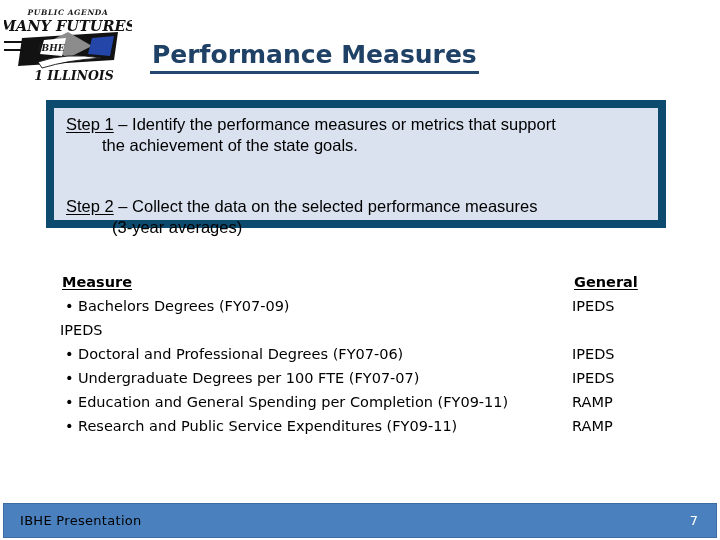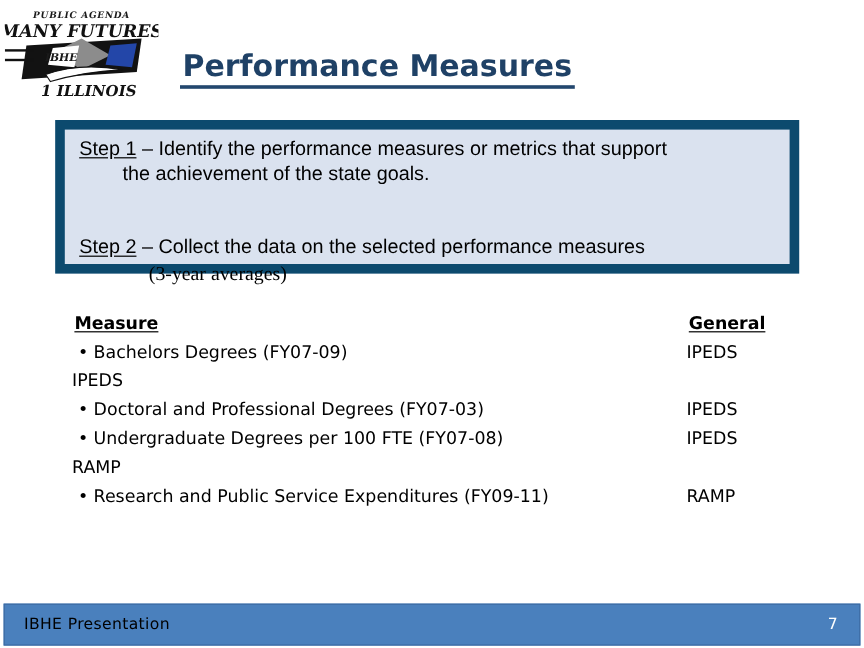--- a/index.html
+++ b/index.html
@@ -64,27 +64,27 @@
   .step-1 { left: 12px; top: 6px; width: 596px; }
   .step-2 { left: 12px; top: 88px; width: 596px; }
   .step-label {
     text-decoration: underline;
     text-underline-offset: 2px;
   }
   .step-line2 {
     display: block;
     margin-left: 36px;
   }
-  .step-2 .step-line2 { margin-left: 58px; font-family: Liberation Serif, serif; }
+  .step-2 .step-line2 { margin-left: 46px; }
 
   
   .measures {
     position: absolute;
     left: 60px;
-    top: 262px;
+    top: 274px;
     width: 600px;
     font-family: "DejaVu Sans", sans-serif;
     font-size: 14.5px;
     color: #000000;
   }
   .m-row {
     display: flex;
     align-items: baseline;
     height: 24px;
   }
@@ -195,28 +195,29 @@
   </div>
   <div id="measure-rows">
       <div class="m-row">
         <span class="m-measure"><span class="m-bullet">•</span><span>Bachelors Degrees (FY07-09)</span></span>
         <span class="m-source">IPEDS</span>
       </div>
       <div class="m-row">
         <span class="m-source">IPEDS</span>
       </div>
       <div class="m-row">
-        <span class="m-measure"><span class="m-bullet">•</span><span>Doctoral and Professional Degrees (FY07-03)</span></span>
-        <span class="m-source">IPEDS</span>
-      </div>
-      <div class="m-row">
-        <span class="m-measure"><span class="m-bullet">•</span><span>Undergraduate Degrees per 100 FTE (FY07-08)</span></span>
-        <span class="m-source">IPEDS</span>
-      </div>
-      <div class="m-row">
+        <span class="m-measure"><span class="m-bullet">•</span><span>Doctoral and Professional Degrees (FY07-06)</span></span>
+        <span class="m-source">IPEDS</span>
+      </div>
+      <div class="m-row">
+        <span class="m-measure"><span class="m-bullet">•</span><span>Undergraduate Degrees per 100 FTE (FY07-07)</span></span>
+        <span class="m-source">IPEDS</span>
+      </div>
+      <div class="m-row">
+        <span class="m-measure"><span class="m-bullet">•</span><span>Education and General Spending per Completion (FY09-11)</span></span>
         <span class="m-source">RAMP</span>
       </div>
       <div class="m-row">
         <span class="m-measure"><span class="m-bullet">•</span><span>Research and Public Service Expenditures (FY09-11)</span></span>
         <span class="m-source">RAMP</span>
       </div>
     </div>
 </div>
 
 <div class="footer-bar">

